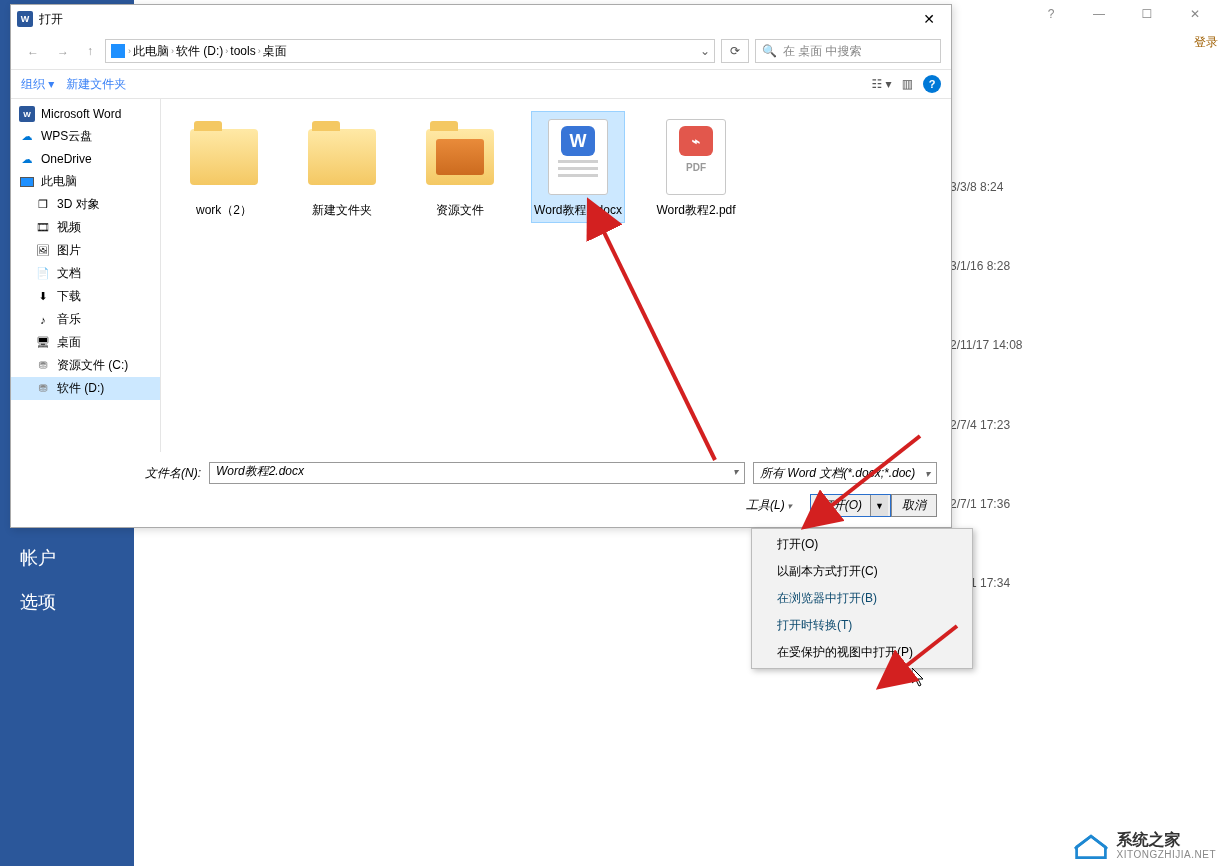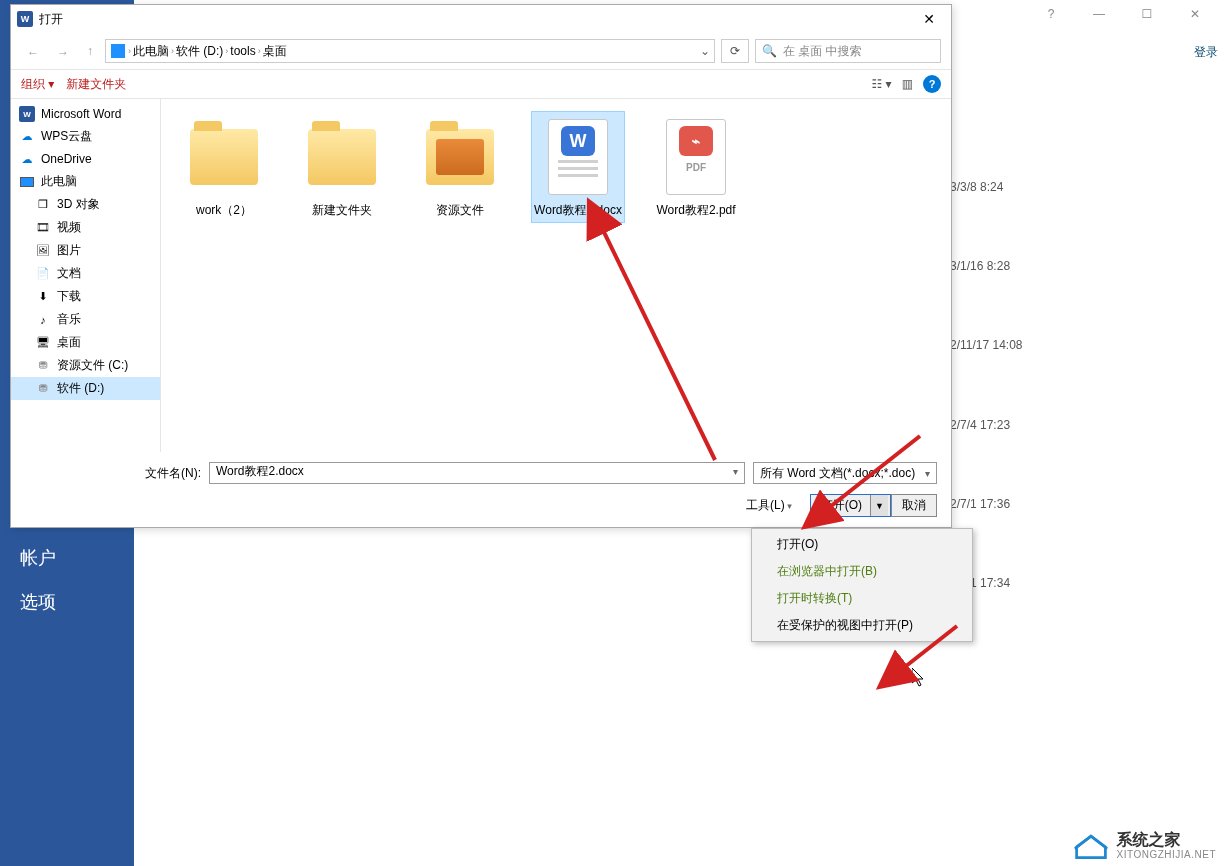--- a/index.html
+++ b/index.html
@@ -2,21 +2,21 @@
 <html><head>
 <meta charset="utf-8">
 <style>
 * { margin: 0; padding: 0; box-sizing: border-box; font-family: "Microsoft YaHei", "Segoe UI", sans-serif; font-size: 12px; }
 body { background: #fff; width: 1226px; height: 866px; position: relative; overflow: hidden; }
 
 
 .bg-window { position: absolute; top: 0; right: 0; width: 1226px; height: 866px; background: #fff; }
 .bg-titlebar { height: 28px; display: flex; justify-content: flex-end; align-items: center; gap: 6px; padding-right: 10px; }
 .bg-titlebar .win-btn { width: 42px; height: 24px; display:flex; align-items:center; justify-content:center; color:#888; }
-.bg-login { position: absolute; right: 8px; top: 44px; color: #0c4a6e; }
+.bg-login { position: absolute; right: 8px; top: 34px; color: #a16207; }
 .bg-sidebar { position: absolute; left: 0; top: 0; width: 134px; height: 866px; background: #2b579a; }
 .bg-sidebar-item { color: #fff; padding: 10px 20px; font-size: 18px; }
 .bg-dates { position: absolute; left: 950px; top: 178px; color: #555; line-height: 1.6; }
 .bg-dates div { margin-bottom: 60px; white-space: nowrap; }
 
 
 .dialog { position: absolute; left: 10px; top: 4px; width: 942px; height: 524px; background: #fff; border: 1px solid #aaa; box-shadow: 2px 2px 8px rgba(0,0,0,0.15); display:flex; flex-direction:column; }
 .dlg-title { height: 28px; display: flex; align-items: center; padding: 0 6px; }
 .dlg-title .word-icon { width:16px; height:16px; background:#2b579a; display:flex; align-items:center; justify-content:center; color:#fff; font-size:9px; font-weight:bold; border-radius:2px; }
 .dlg-title .title-text { margin-left: 6px; font-size: 12px; }
@@ -25,21 +25,21 @@
 .dlg-nav { height: 36px; display:flex; align-items:center; padding: 0 10px; gap:6px; }
 .nav-btn { color:#999; padding: 0 6px; }
 .breadcrumb { flex:1; display:flex; align-items:center; border:1px solid #ccc; height:24px; padding:0 4px; gap:2px; }
 .bc-icon { width:16px; height:16px; background:#1e90ff; border:1px solid #fff; }
 .bc-sep { color:#888; font-size:9px; }
 .bc-actions { display:flex; align-items:center; margin-left:auto; gap:6px; color:#666; }
 .refresh { border:1px solid #ccc; height:24px; width:28px; display:flex; align-items:center; justify-content:center; color:#555; }
 .search { border:1px solid #ccc; height:24px; width:186px; display:flex; align-items:center; padding:0 6px; gap:6px; color:#888; }
 
 .dlg-toolbar { height: 30px; border-top:1px solid #e5e5e5; border-bottom:1px solid #e5e5e5; display:flex; align-items:center; padding:0 10px; gap:12px; }
-.tb-link { color:#b91c1c; cursor:pointer; }
+.tb-link { color:#3b82f6; cursor:pointer; }
 .tb-right { margin-left:auto; display:flex; gap:10px; align-items:center; color:#555; }
 .help-icon { width:18px; height:18px; border-radius:50%; background:#0078d7; color:#fff; display:flex; align-items:center; justify-content:center; font-weight:bold; font-size:11px; }
 
 .dlg-body { flex:1; display:flex; overflow:hidden; }
 .tree { width:150px; border-right:1px solid #e5e5e5; overflow:auto; padding:4px 0; }
 .tree-item { display:flex; align-items:center; gap:6px; padding:3px 8px; cursor:pointer; white-space:nowrap; }
 .tree-item.selected { background:#cce8ff; }
 .tree-indent { padding-left: 24px; }
 .ti-icon { width:16px; height:16px; display:flex; align-items:center; justify-content:center; font-size:11px; }
 .ic-word { background:#2b579a; color:#fff; font-weight:bold; font-size:8px; border-radius:2px; }
@@ -56,38 +56,38 @@
 .folder-icon::before { content:""; position:absolute; top:-8px; left:4px; width:28px; height:10px; background:#f4c863; border-radius:3px 3px 0 0; }
 .folder-res::after { content:""; position:absolute; left:10px; top:10px; width:48px; height:36px; background:linear-gradient(#e98b3a,#cc6b1f); border-radius:3px; }
 .doc-icon { width:60px; height:76px; background:#fff; border:1px solid #c8c8c8; border-radius:3px; position:relative; display:flex; flex-direction:column; align-items:center; padding-top:6px; gap:2px; }
 .doc-badge { width:34px; height:30px; border-radius:6px; display:flex; align-items:center; justify-content:center; color:#fff; font-weight:bold; font-size:18px; }
 .doc-w { background:#3875d7; }
 .doc-p { background:#e2574c; font-size:14px; }
 .doc-lines { width:40px; height:3px; background:#d0d0d0; margin-top:2px; }
 .pdf-text { font-size:10px; color:#999; font-weight:bold; margin-top:4px; }
 .file-label { font-size:12px; line-height:1.2; word-break:break-all; }
 
-.dlg-footer { padding:10px 14px; display:flex; flex-direction:column; gap:10px; }
+.dlg-footer { padding:10px 14px; display:flex; flex-direction:column; gap:10px;font-style:italic; }
 .fn-row { display:flex; align-items:center; gap:8px; }
 .fn-label { width:176px; text-align:right; }
 .fn-input { flex:1; height:22px; border:1px solid #999; padding:0 6px; background:#fff; position:relative; }
 .fn-input::after { content:"▾"; position:absolute; right:6px; top:3px; color:#666; font-size:10px; }
 .file-type { width:184px; height:22px; border:1px solid #999; padding:0 6px; display:flex; align-items:center; position:relative; white-space:nowrap; overflow:hidden; }
 .file-type::after { content:"▾"; position:absolute; right:6px; color:#666; font-size:10px; background:#fff; padding-left:4px; }
 .btn-row { display:flex; justify-content:flex-end; align-items:center; gap:0; }
 .tools-link { margin-right:18px; }
 .tools-link::after { content:" ▾"; font-size:9px; color:#666; }
 .btn { height:23px; border:1px solid #888; background:#efefef; padding:0 10px; cursor:pointer; display:flex; align-items:center; }
 .btn-open { padding-right:2px; border-color:#2a6fcc; }
 .btn-open .split { border-left:1px solid #888; margin-left:8px; padding:0 4px; font-size:9px; background:#e0e0e0; height:21px; display:flex; align-items:center; }
 
 
 .open-menu { position:absolute; left:751px; top:528px; width:222px; background:#f2f2f2; border:1px solid #bcbcbc; box-shadow:2px 2px 6px rgba(0,0,0,0.25); padding:2px 1px; }
 .menu-item { padding:5px 24px; cursor:pointer; }
-.menu-item.disabled { color:#4d7c0f; }
+.menu-item.disabled { color:#0c4a6e; }
 .menu-item.highlighted { background:#91c9f7; }
 
 
 .cursor { position:absolute; left:912px; top:668px; pointer-events:none; }
 .cursor svg { width:16px; height:20px; }
 
 
 .arrow { position:absolute; pointer-events:none; }
 .arrow svg { overflow:visible; }
 
@@ -278,20 +278,21 @@
         <span>打开(O)</span>
         <span class="split">▼</span>
       </div>
       <div class="btn">取消</div>
     </div>
   </div>
 </div>
 
 <div class="open-menu" id="open-menu">
     <div class="menu-item">打开(O)</div>
+    <div class="menu-item">以副本方式打开(C)</div>
     <div class="menu-item disabled">在浏览器中打开(B)</div>
     <div class="menu-item disabled">打开时转换(T)</div>
     <div class="menu-item">在受保护的视图中打开(P)</div>
   </div>
 
 <div class="cursor">
   <svg viewBox="0 0 16 20">
       <path d="M0 0 L0 15 L4 12 L7 18 L9 17 L6 11 L11 11 Z" fill="#fff" stroke="#000" stroke-width="1"></path>
     </svg>
 </div>

